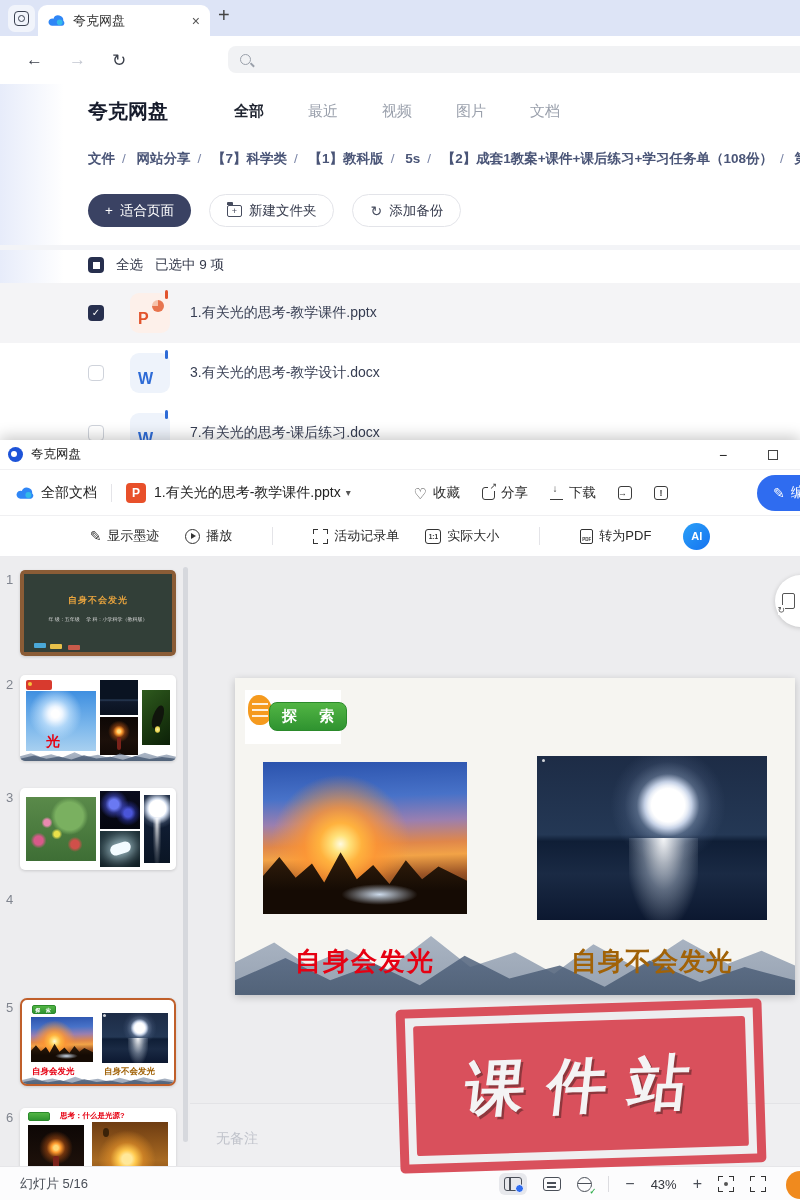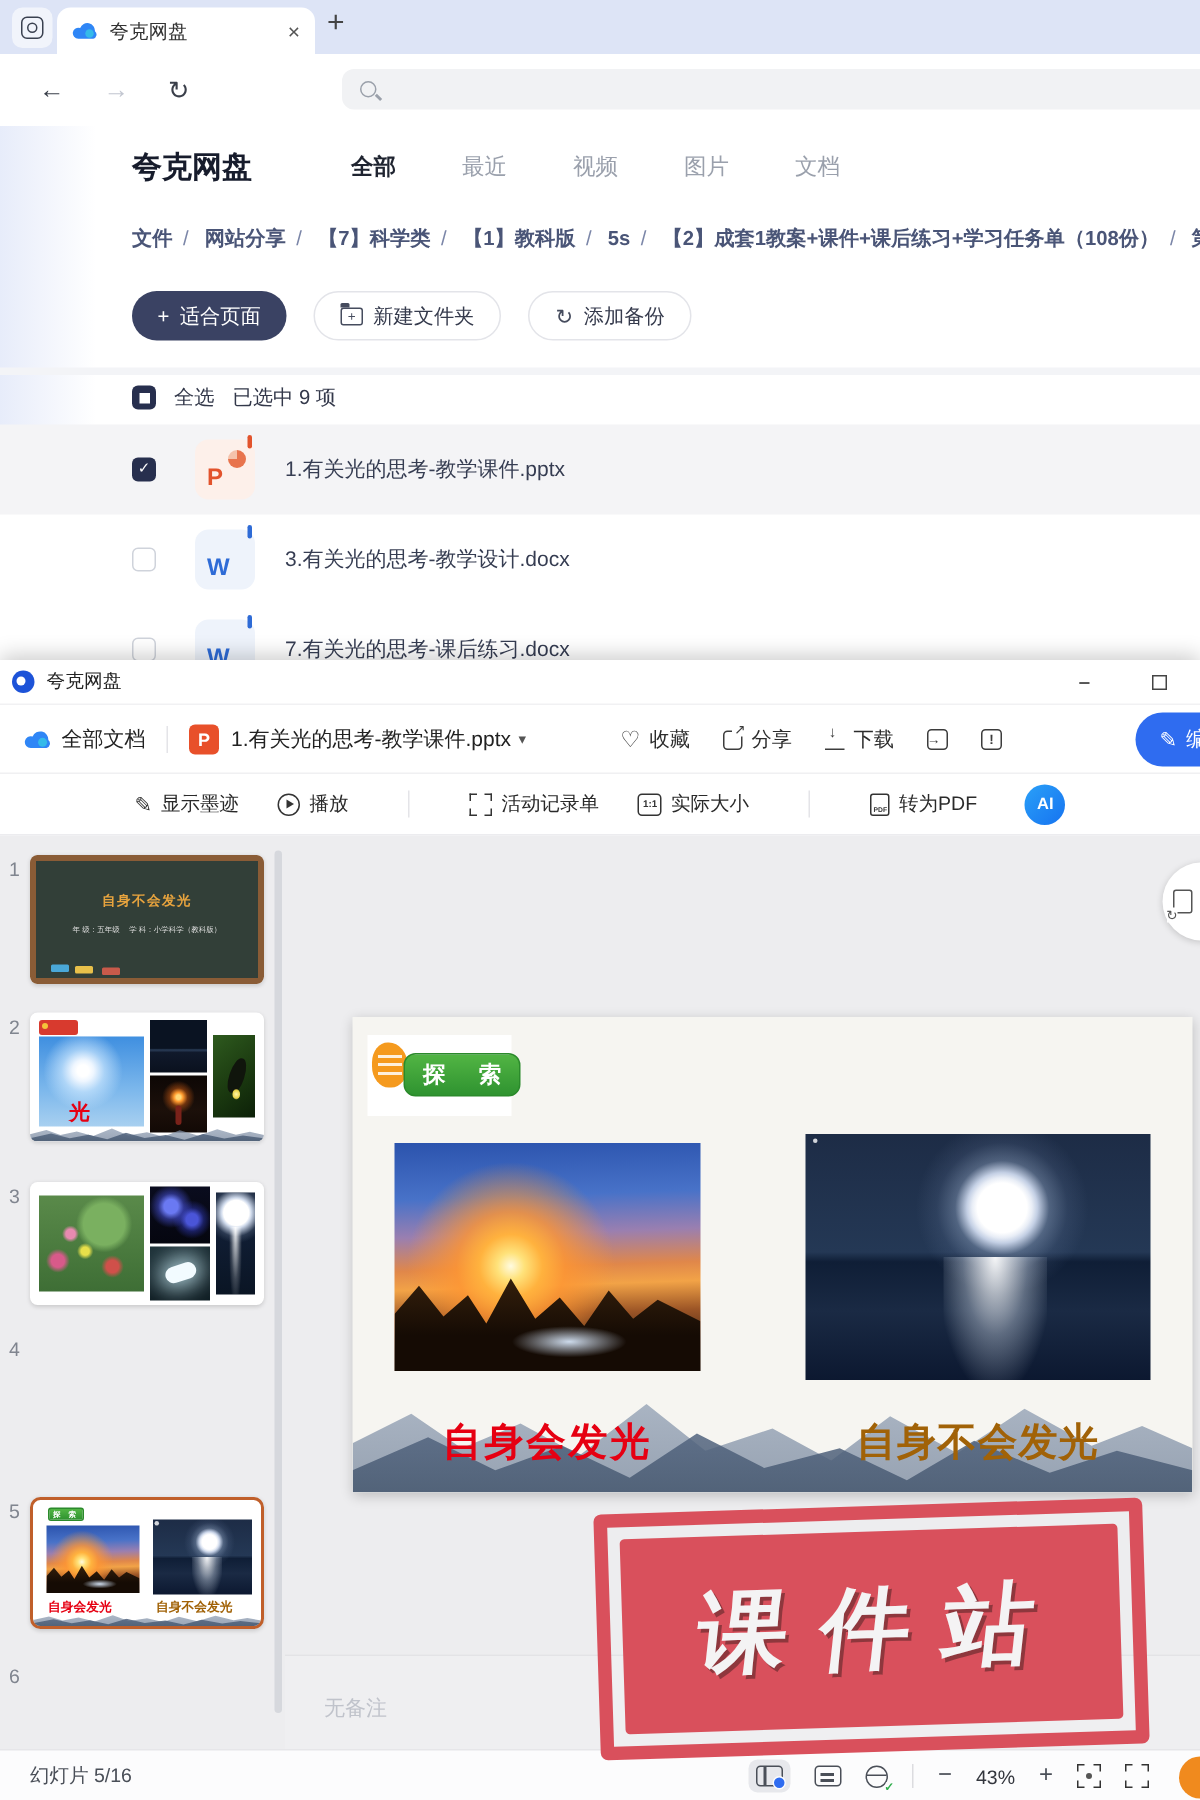--- a/index.html
+++ b/index.html
@@ -420,20 +420,26 @@
         <div class="simg sc-moon" style="left:80px;top:13px;width:66px;height:50px;"></div>
         <span class="redtxt" style="left:10px;top:66px;font-size:8.5px;">自身会发光</span>
         <span class="blktxt" style="left:82px;top:66px;font-size:8.5px;">自身不会发光</span>
         <div class="mtn" style="height:10px;">
             <span class="b"></span>
             <span class="f"></span>
           </div>
       </div>
 
       <span class="thumb-num" style="top:553px;">6</span>
+      <div class="tcard" style="top:551px;">
+        <span class="gbadge" style="left:8px;top:4px;width:22px;height:9px;font-size:5px;letter-spacing:2px;border-radius:2px;"></span>
+        <span class="redtxt" style="left:40px;top:3px;font-size:7.5px;">思考：什么是光源?</span>
+        <div class="simg sc-candle" style="left:8px;top:17px;width:56px;height:60px;"></div>
+        <div class="simg sc-bulbs" style="left:72px;top:14px;width:76px;height:64px;"></div>
+      </div>
 
       <div class="scrollbar"></div>
 
       <div class="slide">
         <div class="patch"></div>
         <span class="hand"></span>
         <span class="gbadge">探 索</span>
         <div class="simg sc-sunrise img-l"></div>
         <div class="simg sc-moon img-r"></div>
         <div class="mtn">

